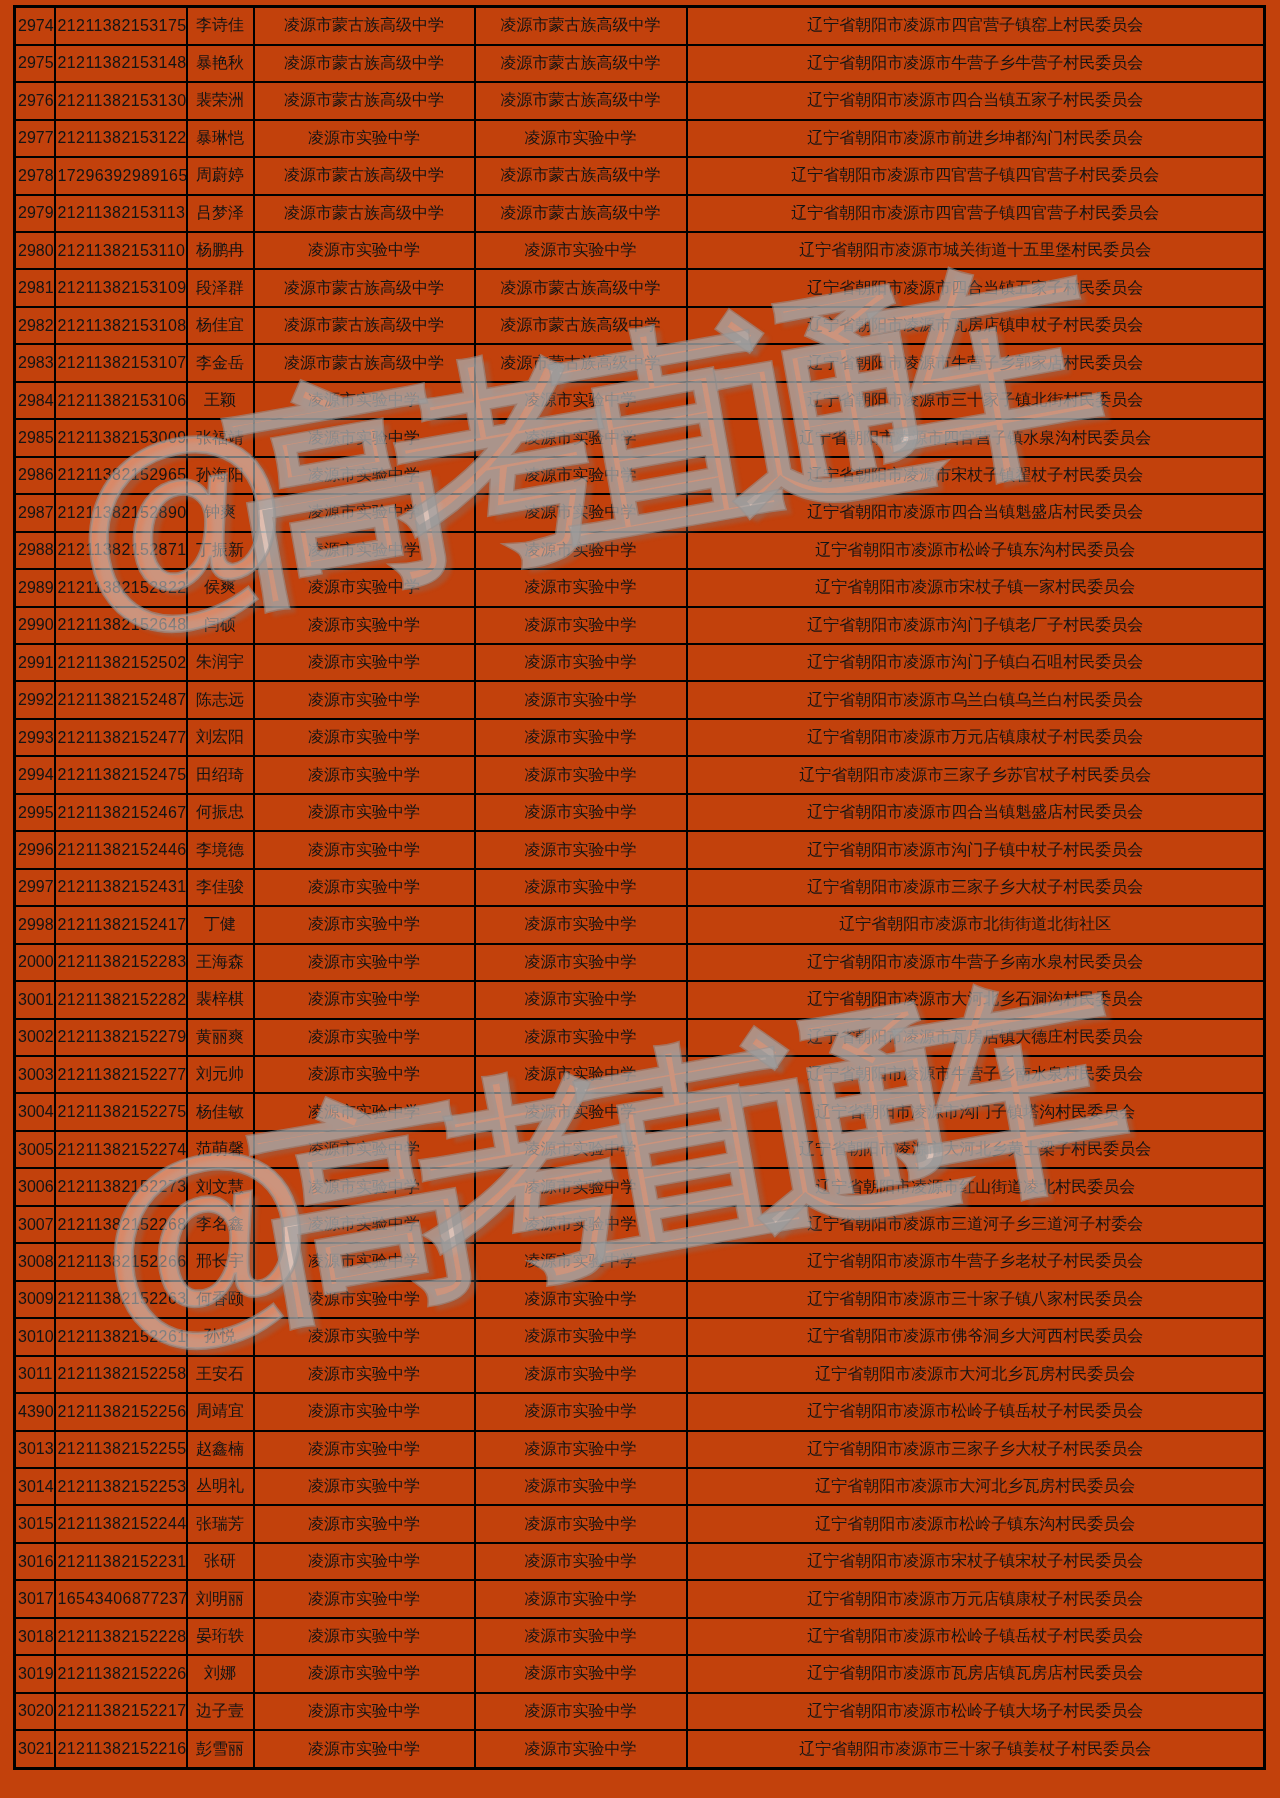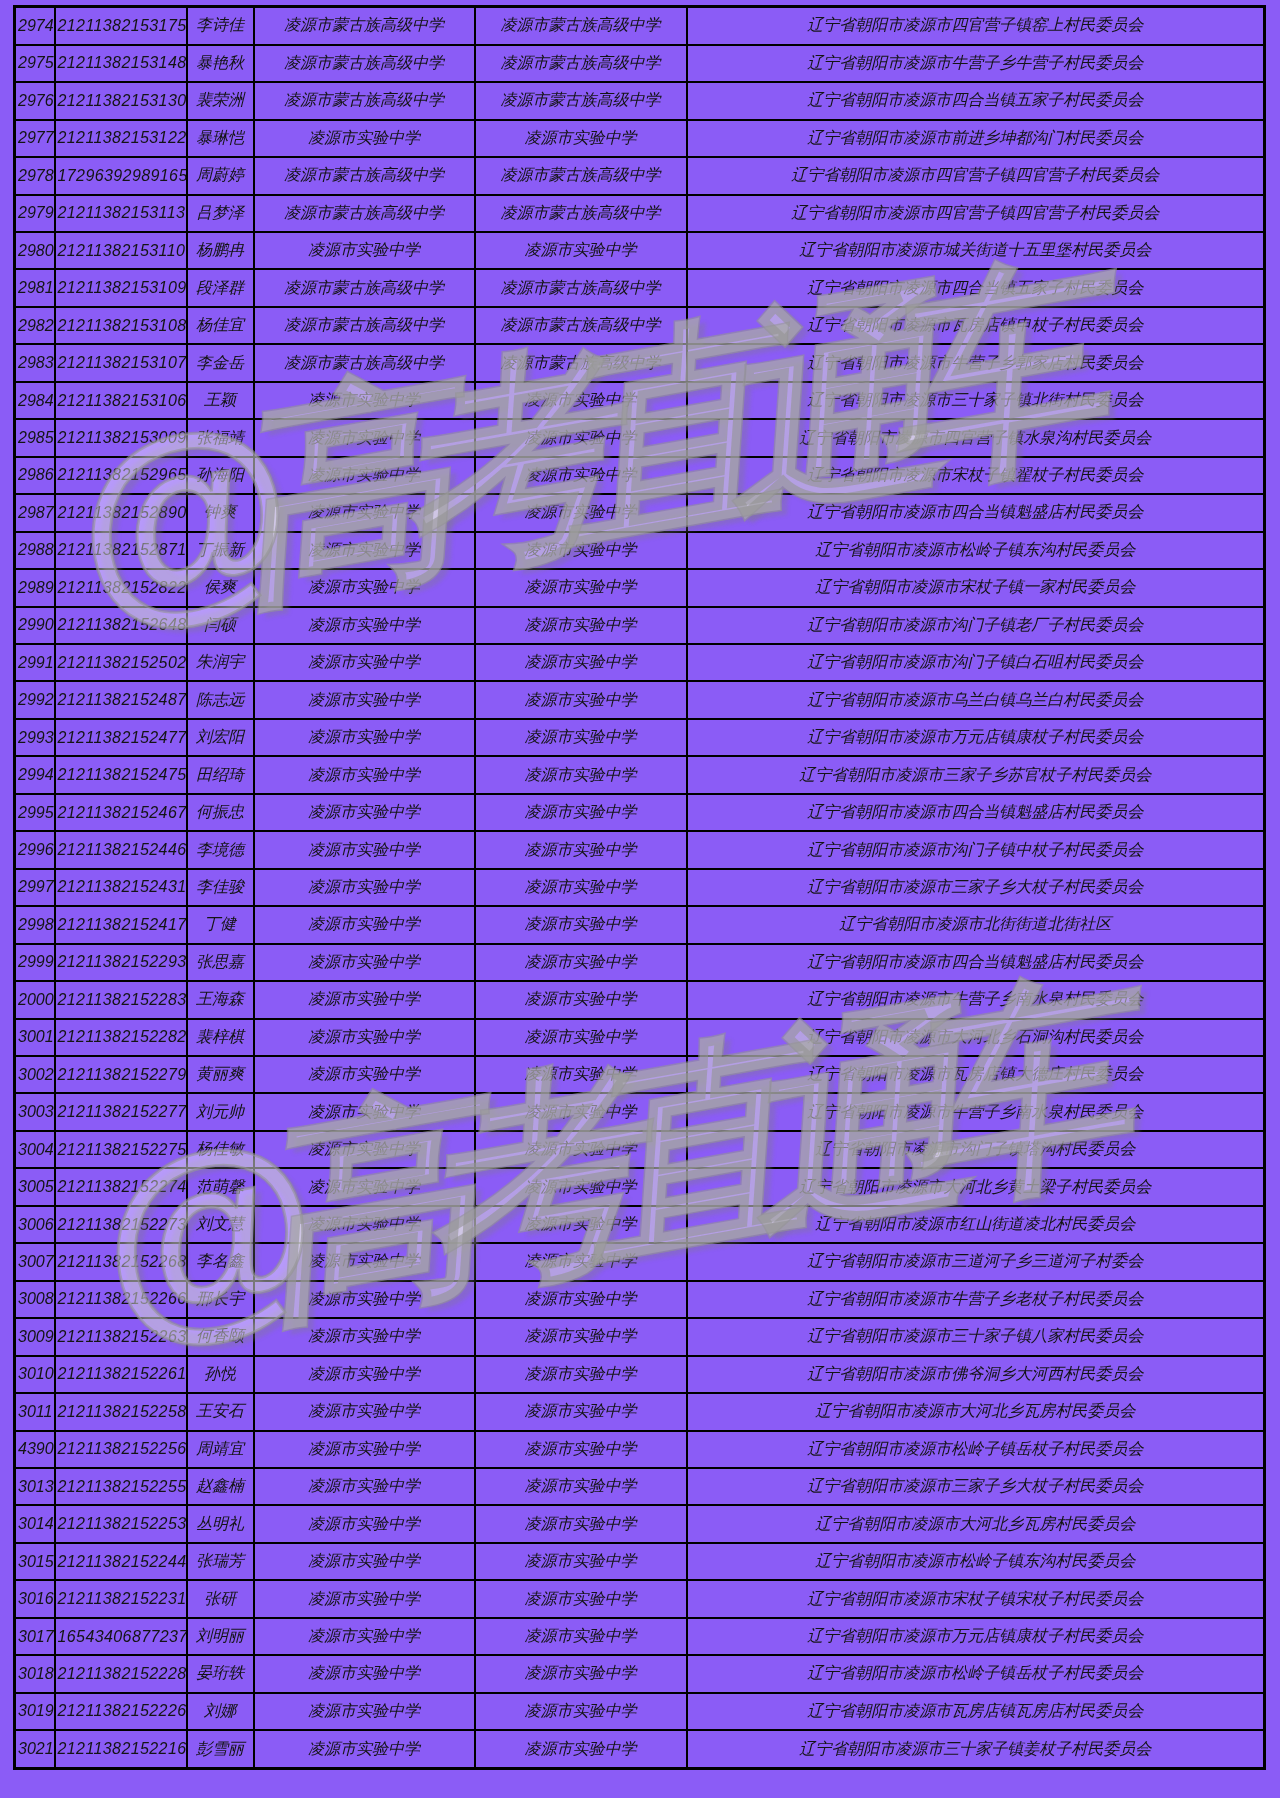--- a/index.html
+++ b/index.html
@@ -11,22 +11,21 @@
     width: 1280px;
     height: 1798px;
     position: relative;
     overflow: hidden;
     font-family: "Liberation Sans", "DejaVu Sans", sans-serif;
     color: #111111;
   }
   .page {
     position: absolute;
     inset: 0;
-    background: #8b5cf6;
-    font-style: italic;
+    background: #c2410c;
   }
   table.roster {
     position: absolute;
     left: 13px;
     top: 5px;
     width: 1250px;
     height: 1765px;
     border-collapse: collapse;
     table-layout: fixed;
     border: 3px solid #000000;
@@ -281,28 +280,20 @@
         </tr>
         <tr>
           <td class="col-0">2998</td>
           <td class="col-1">21211382152417</td>
           <td class="col-2">丁健</td>
           <td class="col-3">凌源市实验中学</td>
           <td class="col-4">凌源市实验中学</td>
           <td class="col-5">辽宁省朝阳市凌源市北街街道北街社区</td>
         </tr>
         <tr>
-          <td class="col-0">2999</td>
-          <td class="col-1">21211382152293</td>
-          <td class="col-2">张思嘉</td>
-          <td class="col-3">凌源市实验中学</td>
-          <td class="col-4">凌源市实验中学</td>
-          <td class="col-5">辽宁省朝阳市凌源市四合当镇魁盛店村民委员会</td>
-        </tr>
-        <tr>
           <td class="col-0">2000</td>
           <td class="col-1">21211382152283</td>
           <td class="col-2">王海森</td>
           <td class="col-3">凌源市实验中学</td>
           <td class="col-4">凌源市实验中学</td>
           <td class="col-5">辽宁省朝阳市凌源市牛营子乡南水泉村民委员会</td>
         </tr>
         <tr>
           <td class="col-0">3001</td>
           <td class="col-1">21211382152282</td>
@@ -449,20 +440,28 @@
         </tr>
         <tr>
           <td class="col-0">3019</td>
           <td class="col-1">21211382152226</td>
           <td class="col-2">刘娜</td>
           <td class="col-3">凌源市实验中学</td>
           <td class="col-4">凌源市实验中学</td>
           <td class="col-5">辽宁省朝阳市凌源市瓦房店镇瓦房店村民委员会</td>
         </tr>
         <tr>
+          <td class="col-0">3020</td>
+          <td class="col-1">21211382152217</td>
+          <td class="col-2">边子壹</td>
+          <td class="col-3">凌源市实验中学</td>
+          <td class="col-4">凌源市实验中学</td>
+          <td class="col-5">辽宁省朝阳市凌源市松岭子镇大场子村民委员会</td>
+        </tr>
+        <tr>
           <td class="col-0">3021</td>
           <td class="col-1">21211382152216</td>
           <td class="col-2">彭雪丽</td>
           <td class="col-3">凌源市实验中学</td>
           <td class="col-4">凌源市实验中学</td>
           <td class="col-5">辽宁省朝阳市凌源市三十家子镇姜杖子村民委员会</td>
         </tr>
       </tbody>
   </table>
 

